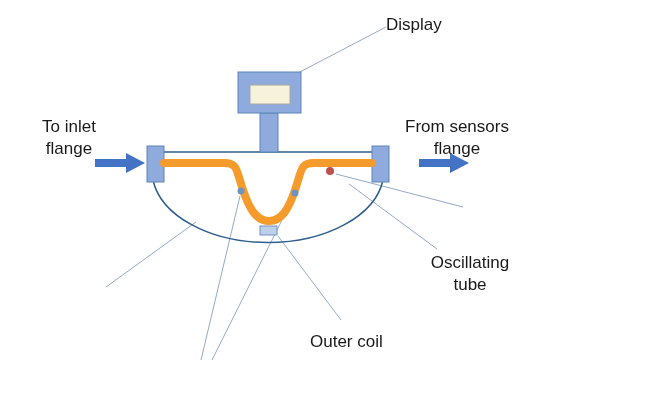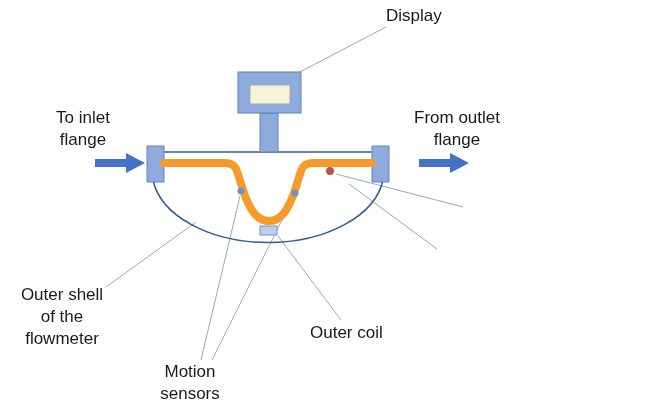--- a/index.html
+++ b/index.html
@@ -10,20 +10,21 @@
     font-family:"Liberation Sans", sans-serif;
     overflow:hidden;
   }
   .diagram-svg{position:absolute;left:0;top:0;}
   .label{
     position:absolute;
     color:#1A1A1A;
     font-size:17px;
     line-height:1.28;
     white-space:pre-line;
+    margin-top:9px;
   }
   .center{text-align:center;}
 </style>
 </head>
 <body>
 
 <div class="canvas">
 
   <svg class="diagram-svg" width="660" height="417" viewBox="0 0 660 417">
 
@@ -63,30 +64,27 @@
     <circle cx="330" cy="171" r="4" fill="#C0504D"></circle>
 
     <g fill="#4472C4">
       <polygon points="95,159 126,159 126,153 145,163 126,173 126,167 95,167"></polygon>
       <polygon points="419,159 450,159 450,153 469,163 450,173 450,167 419,167"></polygon>
     </g>
   </svg>
 
   <div class="label" style="left:386px;top:5px;">Display</div>
 
-  <div class="label center" style="left:38px;top:107px;width:90px;">To inlet
+  <div class="label center" style="left:24px;top:107px;width:90px;">To inlet
 flange</div>
 
-  <div class="label center" style="left:402px;top:107px;width:110px;">From outlet
+  <div class="label center" style="left:402px;top:107px;width:110px;">From sensors
 flange</div>
 
 
+  <div class="label center" style="left:418px;top:243px;width:104px;">Oscillating
+tube</div>
 
-  <div class="label center" style="left:14px;top:284px;width:96px;">Outer shell
-of the
-flowmeter</div>
 
   <div class="label" style="left:310px;top:322px;">Outer coil</div>
 
-  <div class="label center" style="left:148px;top:361px;width:84px;">Motion
-sensors</div>
 
 </div>
 
 </body></html>

